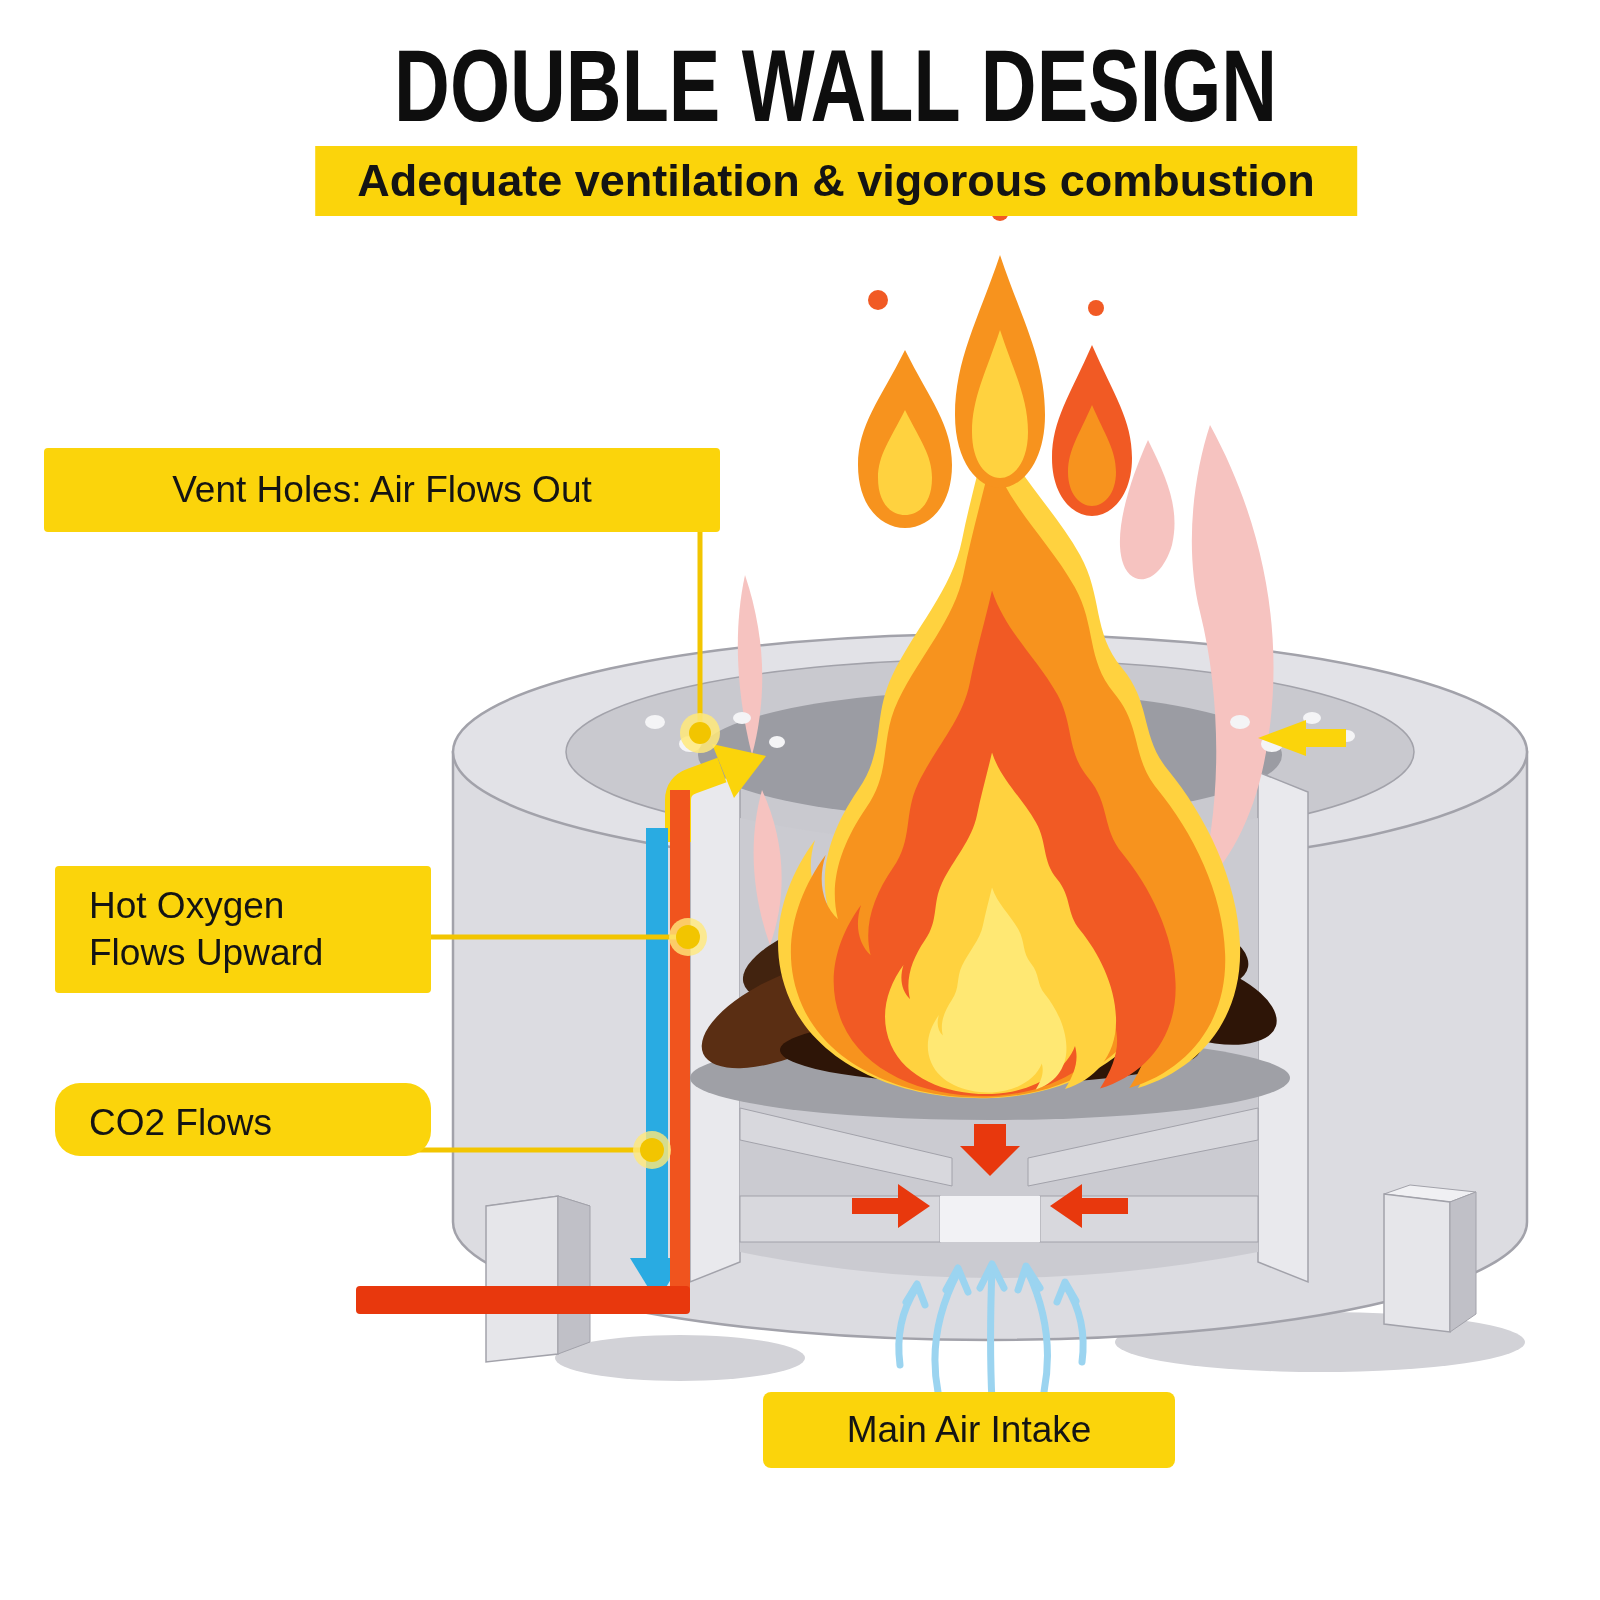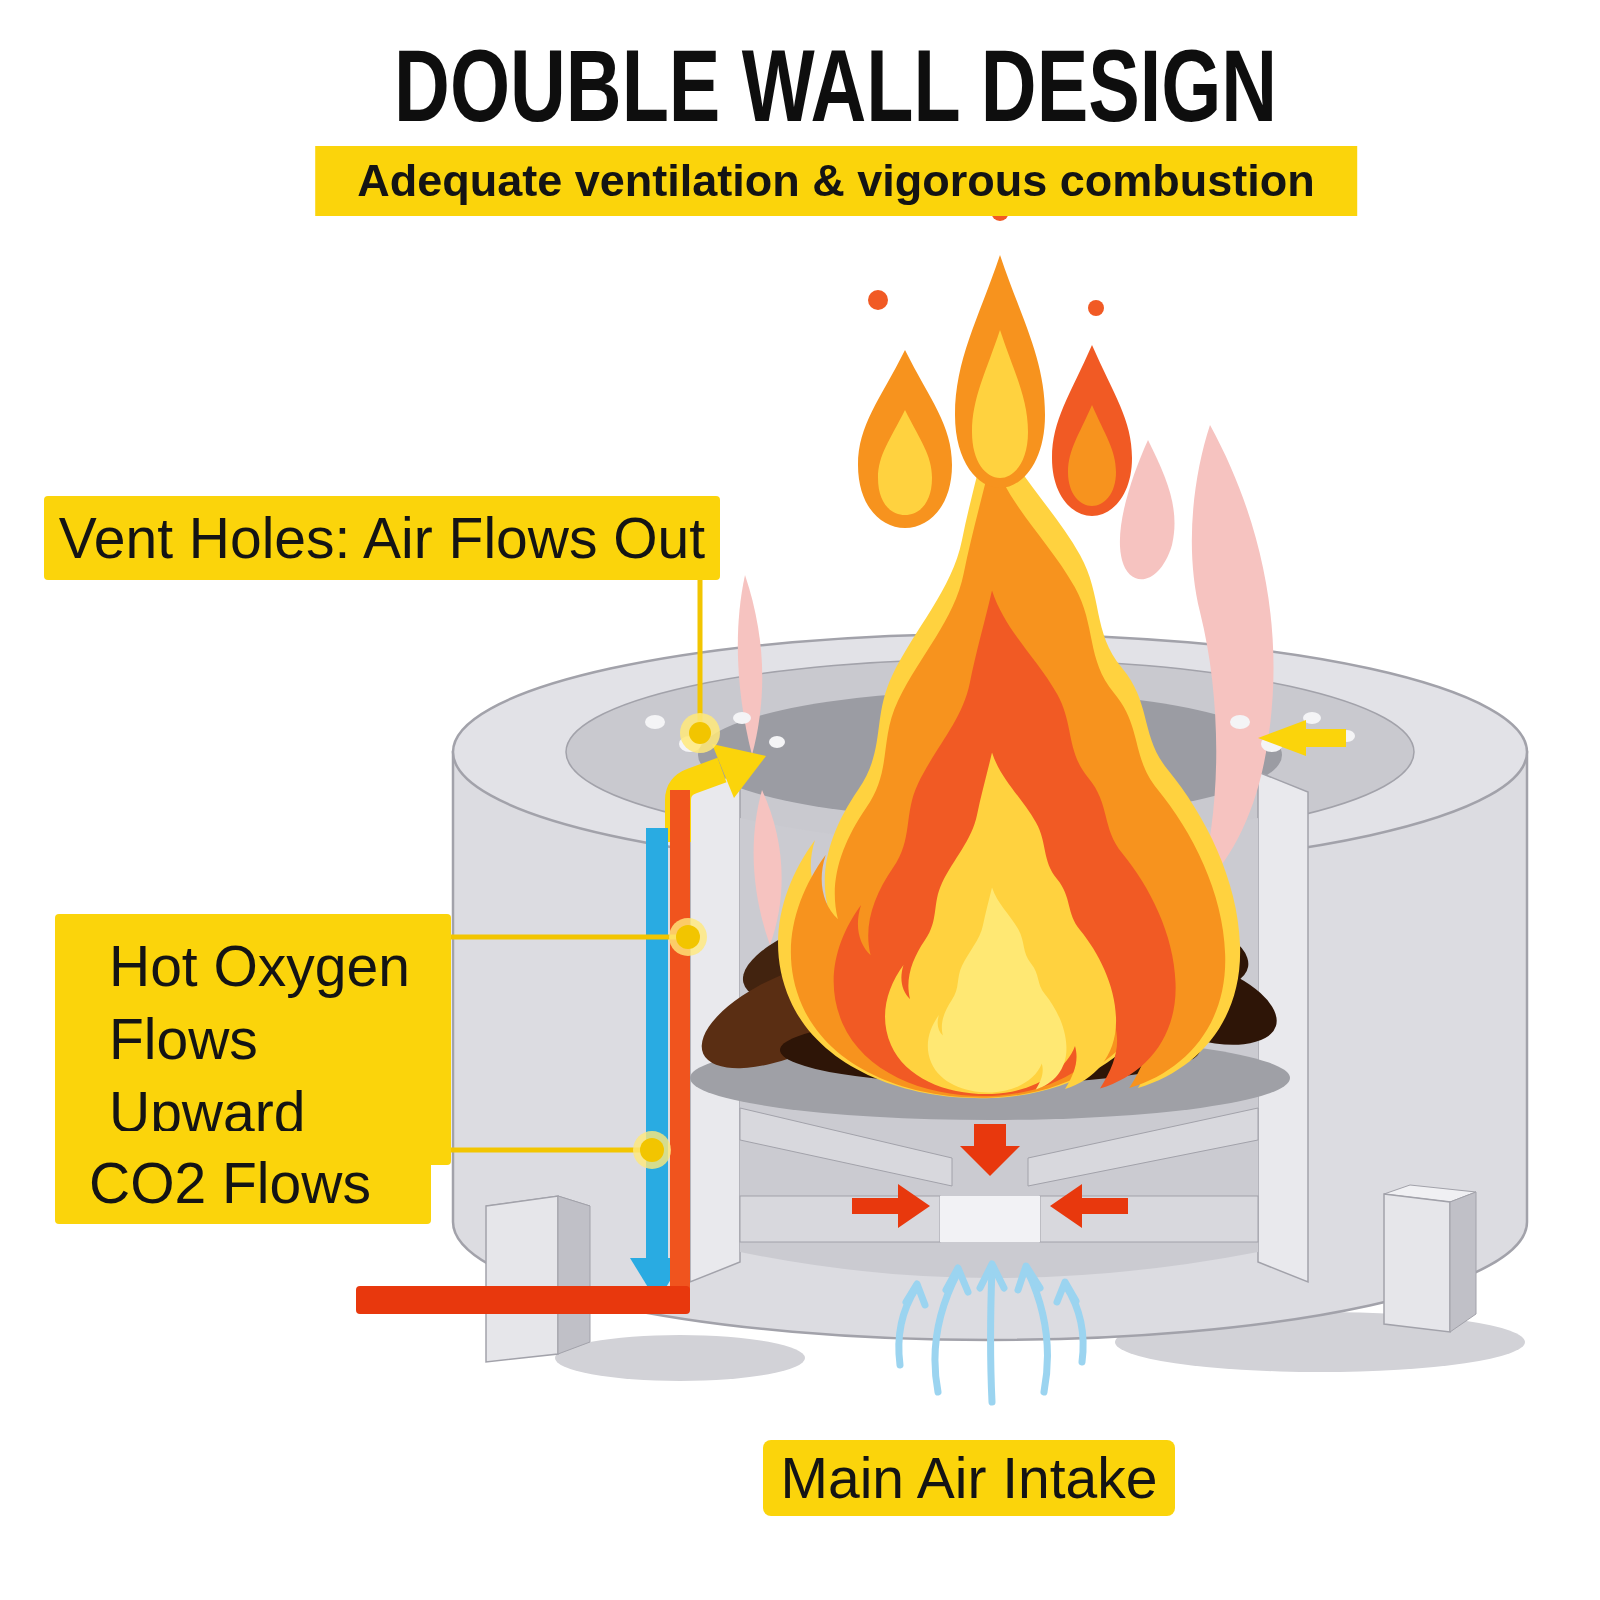--- a/index.html
+++ b/index.html
@@ -12,26 +12,26 @@
     display:inline-block;font-weight:800;font-size:92px;color:var(--title-color);
     transform:scale(0.84,1.1);transform-origin:center;letter-spacing:0px;white-space:nowrap;
   }
   .banner{
     position:absolute;top:146px;left:50%;transform:translateX(-50%);
     background:var(--label-yellow);color:var(--text-color);
     font-weight:700;font-size:45px;padding:9px 42px;white-space:nowrap;margin-left:36px;
   }
   .callout{
     position:absolute;background:var(--label-yellow);color:var(--text-color);
-    font-size:57px;line-height:1.28;border-radius:4px;margin-top:48px;
+    font-size:37px;line-height:1.28;border-radius:4px;
   }
   .callout.center{display:flex;align-items:center;justify-content:center;text-align:center;}
   #callout-vent{left:44px;top:448px;width:676px;height:84px;}
-  #callout-hot{left:55px;top:866px;width:342px;padding:16px 0 16px 54px;}
-  #callout-co2{left:55px;top:1083px;width:342px;padding:16px 0 4px 34px;}
+  #callout-hot{left:55px;top:866px;width:342px;padding:16px 0 16px 34px;}
+  #callout-co2{left:55px;top:1083px;width:342px;padding:16px 0 10px 34px;border-radius:25px;}
   #callout-intake{left:763px;top:1392px;width:412px;height:76px;border-radius:8px;}
   .diagram-svg{position:absolute;left:0;top:0;width:1600px;height:1600px;}
 </style>
 </head>
 <body>
 
 <div class="canvas">
 
   <svg class="diagram-svg" viewBox="0 0 1600 1600">
     <defs>

